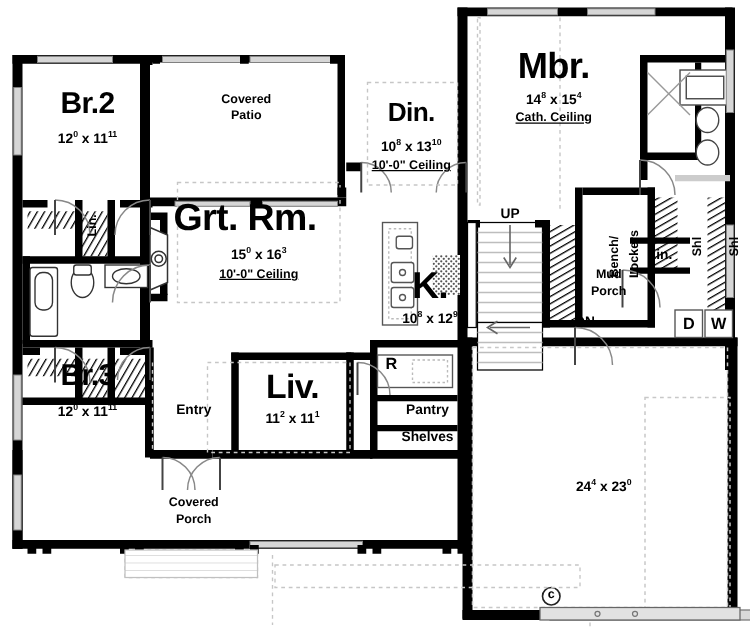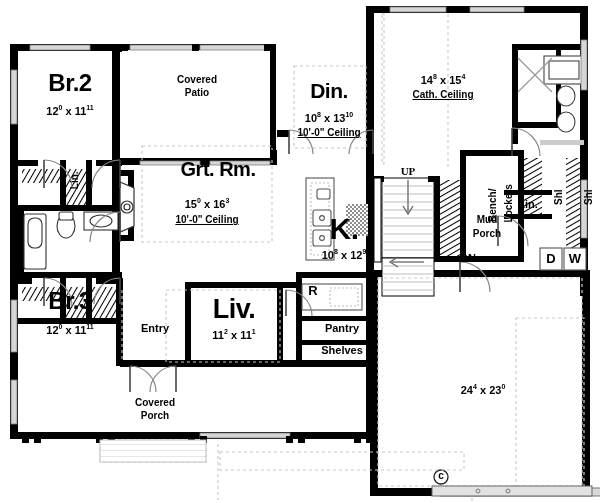--- a/index.html
+++ b/index.html
@@ -328,28 +328,29 @@
   <div class="lbl mini ctr" style="left:197px;top:88px;">Patio</div>
 
   <div class="lbl room-name ctr" style="left:329px;top:80px;font-size:21px;">Din.</div>
   <div class="lbl dim ctr" style="left:329px;top:113px;">
     <span>10</span><sup>8</sup>
     <span>x</span>
     <span>13</span><sup>10</sup>
   </div>
   <div class="lbl ceil ctr" style="left:329px;top:128px;">10'-0" Ceiling</div>
 
+  <div class="lbl room-name ctr" style="left:443px;top:38px;font-size:29px;">Mbr.</div>
   <div class="lbl dim ctr" style="left:443px;top:75px;">
     <span>14</span><sup>8</sup>
     <span>x</span>
     <span>15</span><sup>4</sup>
   </div>
   <div class="lbl ceil ctr" style="left:443px;top:90px;">Cath. Ceiling</div>
 
-  <div class="lbl room-name ctr" style="left:218px;top:159px;font-size:20px;">Grt. Rm.</div>
+  <div class="lbl room-name ctr" style="left:196px;top:159px;font-size:30px;">Grt. Rm.</div>
   <div class="lbl dim ctr" style="left:207px;top:199px;">
     <span>15</span><sup>0</sup>
     <span>x</span>
     <span>16</span><sup>3</sup>
   </div>
   <div class="lbl ceil ctr" style="left:207px;top:215px;">10'-0" Ceiling</div>
 
   <div class="lbl room-name ctr" style="left:344px;top:213px;font-size:30px;">K.</div>
   <div class="lbl dim ctr" style="left:344px;top:250px;">
     <span>10</span><sup>8</sup>
@@ -393,21 +394,21 @@
   <div class="lbl mini vert" style="left:443px;top:200px;width:60px;margin-left:20px;">Bench/</div>
   <div class="lbl mini vert" style="left:457px;top:198px;width:64px;margin-left:20px;">Lockers</div>
 
   <div class="lbl mini vert" style="left:58px;top:175px;width:34px;">Lin.</div>
 
   <div class="lbl mini2 ctr" style="left:528px;top:199px;">Lin.</div>
 
   <div class="lbl mini vert" style="left:530px;top:192px;width:34px;margin-left:12px;">Shl</div>
   <div class="lbl mini vert" style="left:562px;top:192px;width:34px;margin-left:10px;">Shl</div>
 
-  <div class="lbl mini2 ctr" style="left:408px;top:166px;font-family:Liberation Serif, serif;">UP</div>
+  <div class="lbl mini2 ctr" style="left:408px;top:166px;">UP</div>
   <div class="lbl mini2 ctr" style="left:468px;top:253px;">DN</div>
 
   <div class="lbl mini2 ctr" style="left:551px;top:252px;font-size:13px;">D</div>
   <div class="lbl mini2 ctr" style="left:575px;top:252px;font-size:13px;">W</div>
 
   <div class="lbl ctr" style="left:441px;top:471px;font-size:10px;">c</div>
 
 </div>
 
 </body></html>

